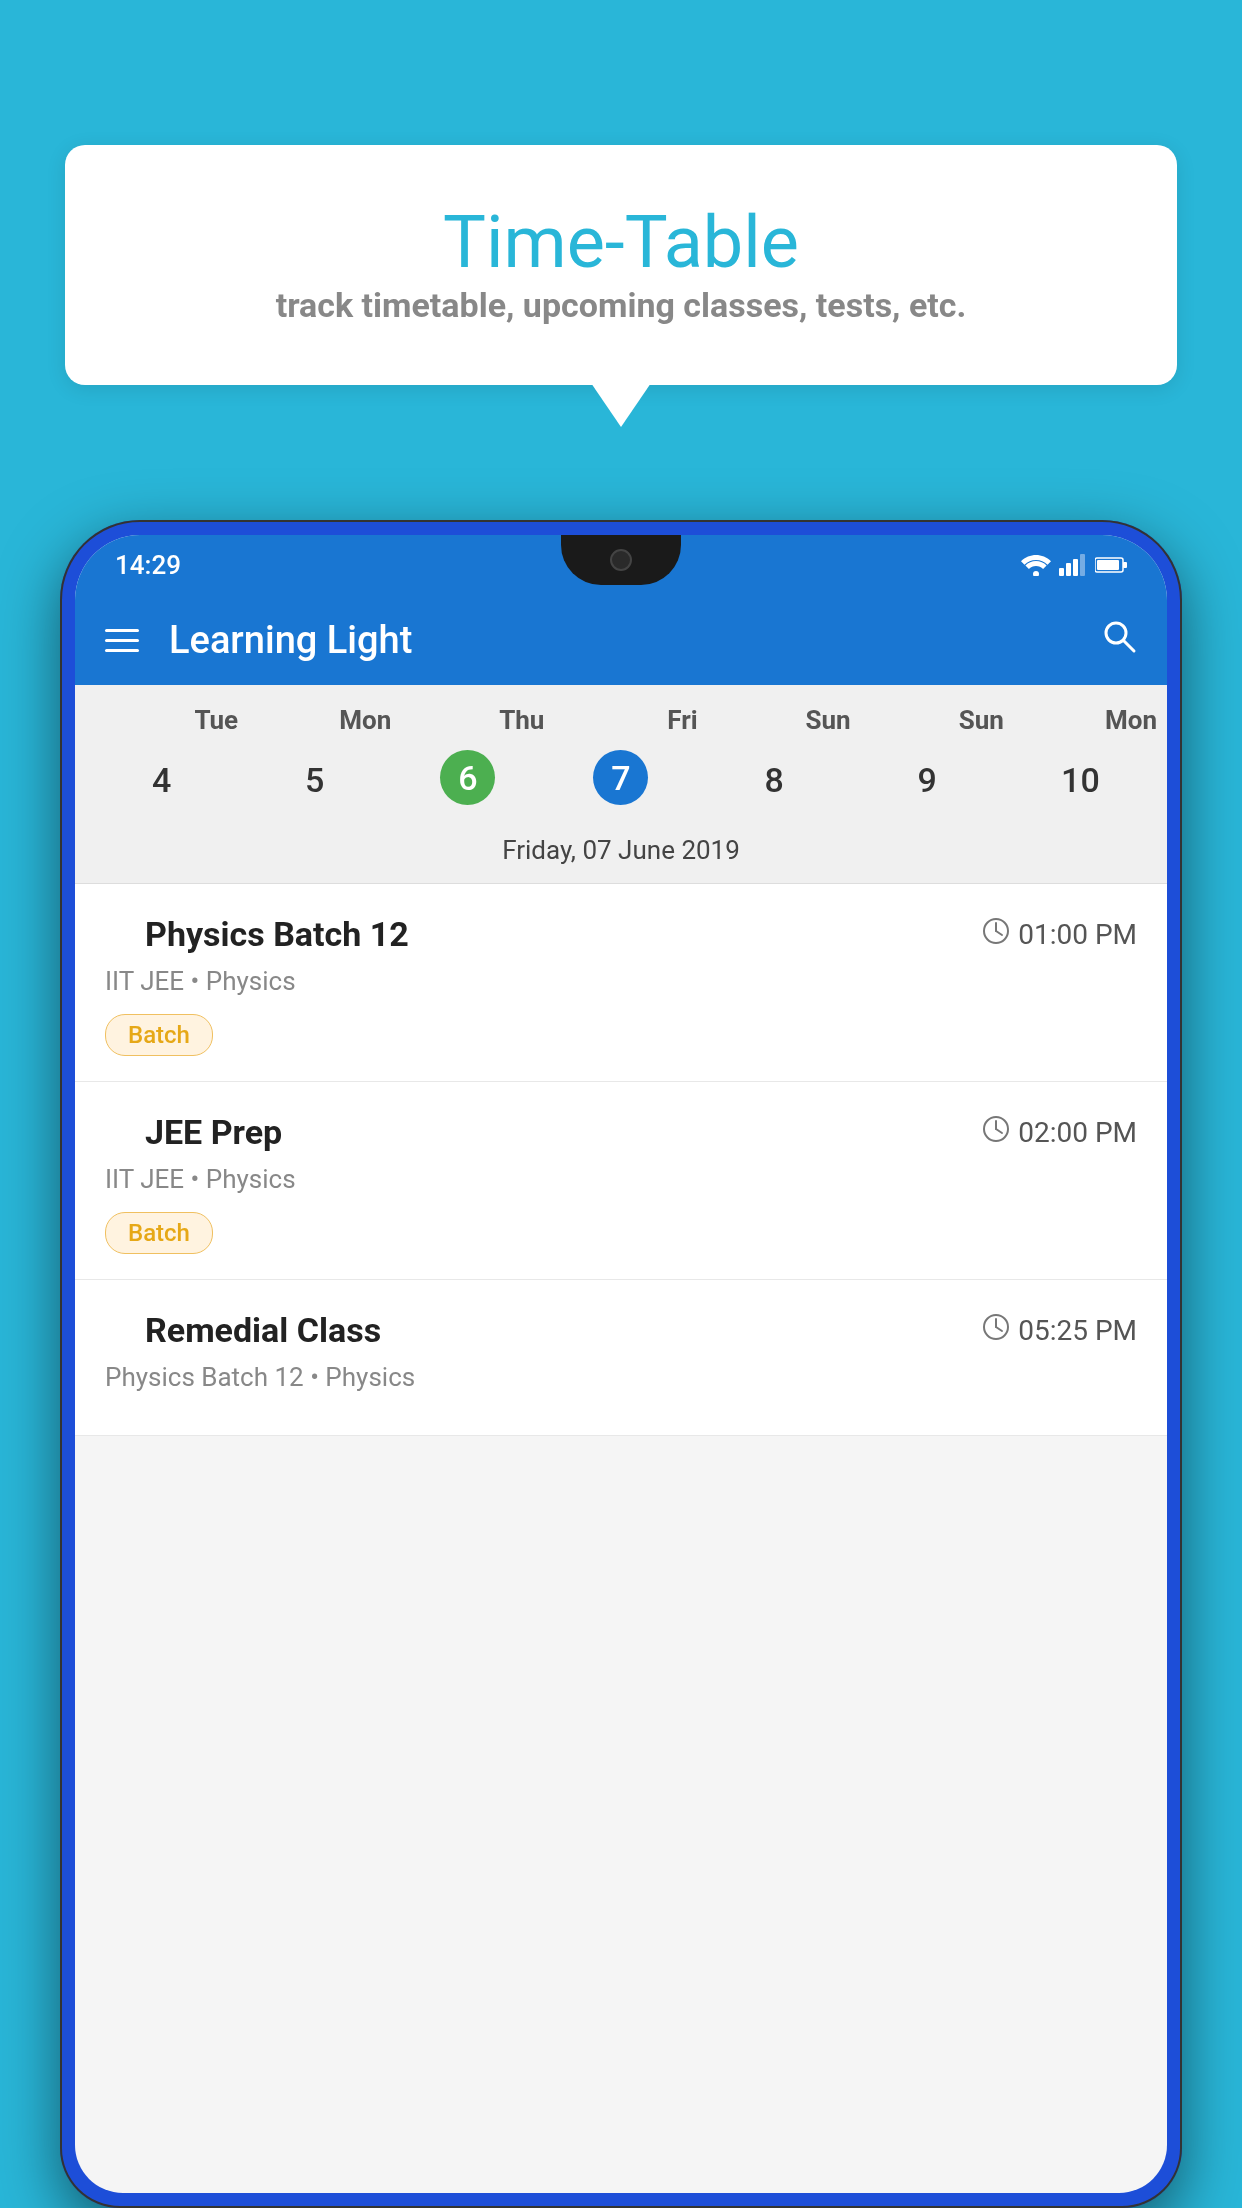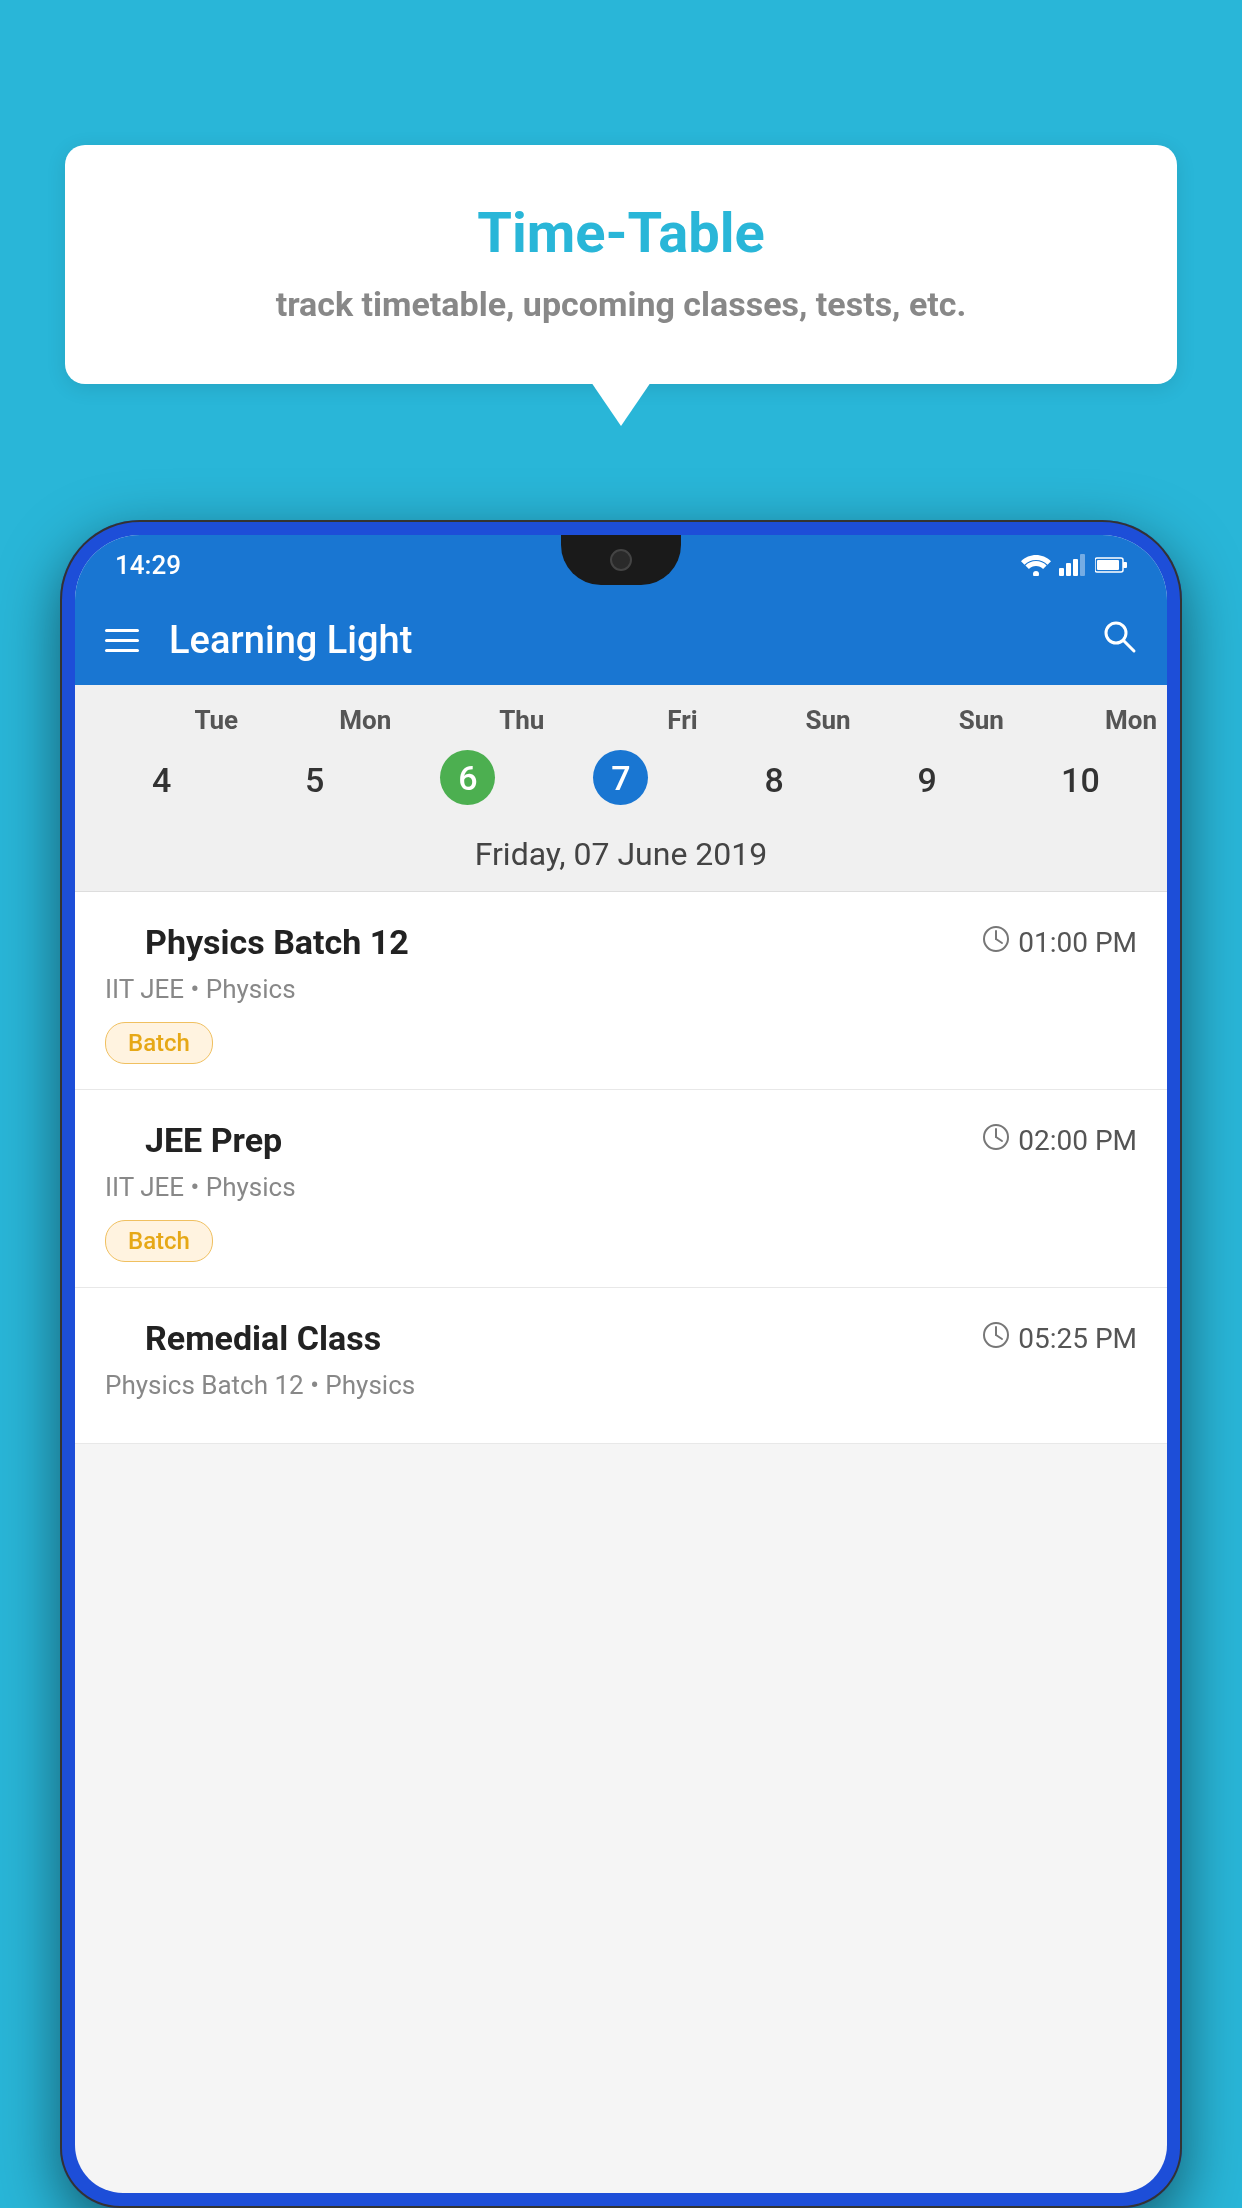--- a/index.html
+++ b/index.html
@@ -39,23 +39,22 @@
       transform: translateX(-50%);
       width: 0;
       height: 0;
       border-left: 30px solid transparent;
       border-right: 30px solid transparent;
       border-top: 44px solid white;
     }
 
     .bubble-title {
       color: #29B6D8;
-      font-size: 56px;
-      font-weight: 700;
-      margin-bottom: 18px;
+      font-size: 72px;
+      font-weight: 400;
     }
 
     .bubble-subtitle {
       color: #888;
       font-size: 34px;
       font-weight: 700;
     }
 
     
     .phone-mockup {
@@ -219,21 +218,21 @@
       background: #1976D2;
       color: white;
       border-radius: 50%;
       width: 55px;
       height: 55px;
       margin: 0 auto;
     }
 
     .selected-date-label {
       text-align: center;
-      font-size: 32px;
+      font-size: 26px;
       color: #444;
       padding: 10px 0 18px;
       background: #f0f0f0;
       border-bottom: 1px solid #ddd;
     }
 
     
     .schedule-list {
       background: white;
       overflow-y: auto;

